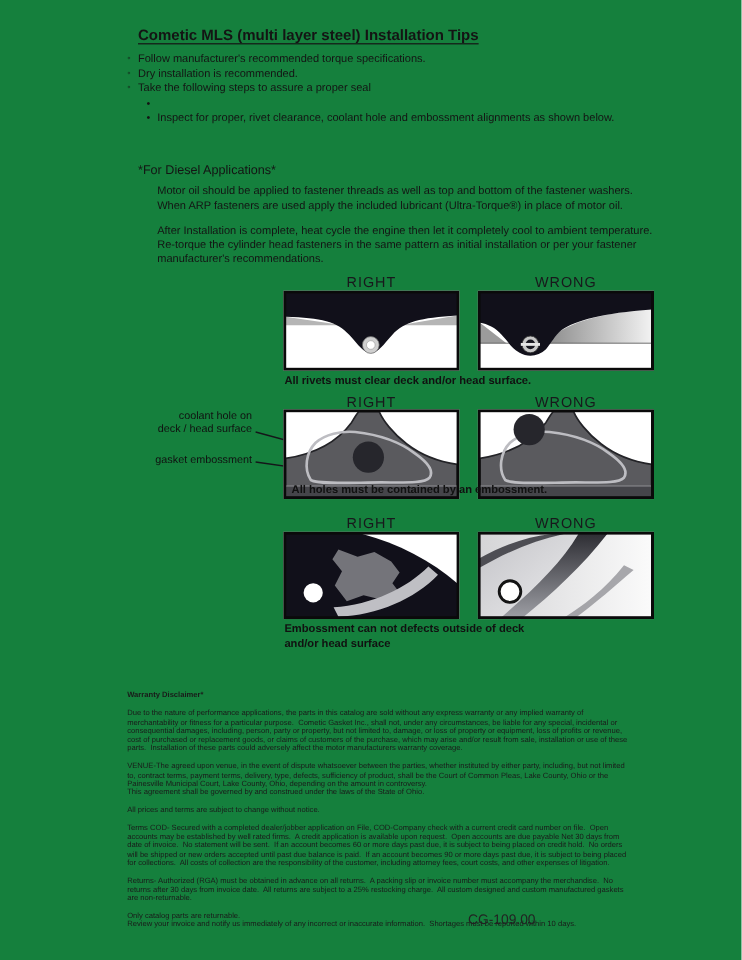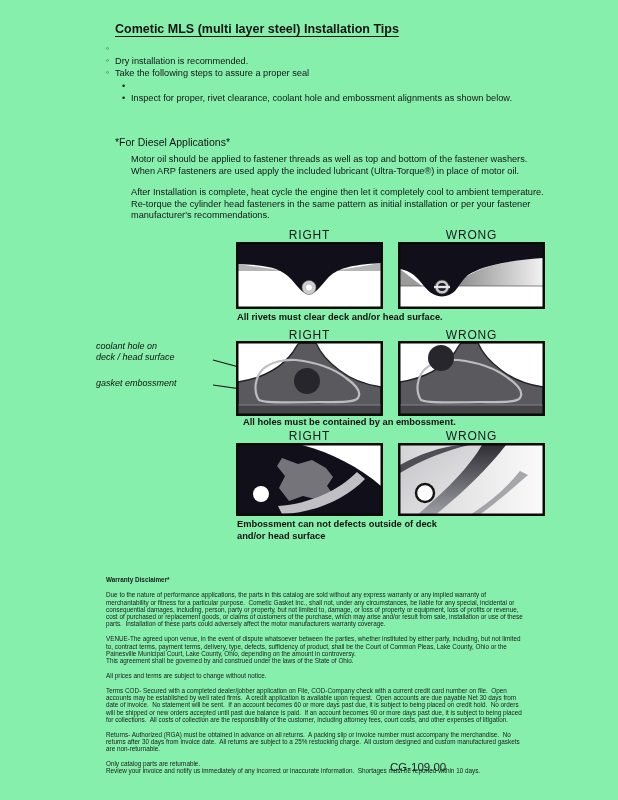--- a/index.html
+++ b/index.html
@@ -1,55 +1,56 @@
 <!DOCTYPE html>
 <html><head>
 <meta charset="utf-8">
 <style>
   html,body{margin:0;padding:0;background:#fff;}
-  .page{position:relative;width:618px;height:800px;background:#86efac;overflow:hidden;
+  .page{position:relative;width:618px;height:800px;background:#15803d;overflow:hidden;
         font-family:"Liberation Sans", sans-serif;color:#141414;}
   .t{white-space:pre-wrap;}
 
   
   .topblock{position:absolute;top:22px;left:106px;width:430px;}
   .title{margin-left:9px;font-size:12.5px;font-weight:bold;
          text-decoration:underline;text-underline-offset:3px;margin-bottom:7px;}
   .bullet{display:flex;font-size:9.2px;line-height:12.2px;}
   .bullet .mk{width:9px;flex:0 0 9px;font-size:8px;line-height:12.2px;text-align:left;}
   .bullet.sub{margin-left:16px;}
   .bullet.sub .mk{font-size:9px;}
   .diesel-h{font-size:10.5px;font-weight:normal;margin-top:32px;margin-left:9px;margin-bottom:6px;}
   .para{font-size:9.2px;line-height:11.6px;margin-left:25px;margin-top:0;margin-bottom:10px;width:421px;}
   .note{font-size:9.2px;margin-left:9px;margin-top:12px;}
 
   
   .dg-h{position:absolute;width:147px;text-align:center;font-size:12px;letter-spacing:.8px;color:#18181c;}
   .panel{position:absolute;width:147px;}
   .panel svg{display:block;width:100%;height:100%;}
   .caption{position:absolute;font-size:9.3px;font-weight:bold;line-height:11.5px;color:#111;}
-  .dlabel{position:absolute;left:96px;width:114px;text-align:left;font-size:9px;line-height:10.5px;color:#111;font-style:italic;}
+  .dlabel{position:absolute;left:96px;width:114px;text-align:right;font-size:9px;line-height:10.5px;color:#111;}
 
   
   .disclaimer{position:absolute;top:576px;left:106px;width:421px;font-size:6.35px;line-height:7.3px;color:#1a1a1a;}
   .disclaimer .dh{font-weight:bold;margin-bottom:8px;}
   .disclaimer p{margin:0 0 7.5px 0;}
   .disclaimer p.tight{margin-bottom:0;}
   .pagenum{position:absolute;left:390px;top:761px;font-size:11.5px;color:#222;}
 </style>
 </head>
 <body>
 
 <div class="page">
 
   <div class="topblock">
     <div class="title t">Cometic MLS (multi layer steel) Installation Tips</div>
 
     <div class="bullet">
       <span class="mk">◦</span>
+      <span class="t">Follow manufacturer's recommended torque specifications.</span>
     </div>
     <div class="bullet">
       <span class="mk">◦</span>
       <span class="t">Dry installation is recommended.</span>
     </div>
     <div class="bullet">
       <span class="mk">◦</span>
       <span class="t">Take the following steps to assure a proper seal</span>
     </div>
     <div class="bullet sub">
@@ -126,21 +127,21 @@
     <svg viewBox="0 0 147 75">
       <rect x="0" y="0" width="147" height="75" fill="#fff"></rect>
       <path d="M2,73 L2,41 C28,37 46,26 57,11 C60,6 62,3 63,2 L80,2 C83,9 91,20 103,29 C116,39 131,44 145,46 L145,73 Z" fill="#5a5a5e" stroke="#232327" stroke-width="1.4"></path>
       <rect x="2" y="64" width="143" height="9" fill="#45454a"></rect>
       <line x1="2" y1="64" x2="145" y2="64" stroke="#909095" stroke-width="0.8"></line>
       <path d="M23,59 C17,50 19,36 27,28 C35,21 48,18 60,19 C78,21 97,27 110,37 C120,44 126,51 122,57 C118,62 100,61 82,61 C60,61 30,63 23,59 Z" fill="none" stroke="#bdbdc2" stroke-width="2.2" stroke-linejoin="round"></path>
       <circle cx="43" cy="17" r="13" fill="#26262c"></circle>
       <rect x="1.25" y="1.25" width="144.5" height="72.5" fill="none" stroke="#0a0a0a" stroke-width="2.5"></rect>
     </svg>
   </div>
-  <div class="caption t" style="left:243px;top:417px;width:290px;">All holes must be contained by an embossment.</div>
+  <div class="caption t" style="left:243px;top:403px;width:290px;">All holes must be contained by an embossment.</div>
 
   <div class="dg-h" style="left:236px;top:429px;">RIGHT</div>
   <div class="dg-h" style="left:398px;top:429px;">WRONG</div>
 
   <div class="panel" style="left:236px;top:443px;height:73px;">
     <svg viewBox="0 0 147 73">
       <rect x="0" y="0" width="147" height="73" fill="#fff"></rect>
       <path d="M2,2 L66,2 C96,10 123,24 145,43 L145,73 L2,73 Z" fill="#11101a"></path>
       <polygon points="46,15 62,21 76,17 90,25 97,34 91,43 97,51 83,57 67,53 53,58 43,45 49,33 41,23" fill="#74747a"></polygon>
       <path d="M42,63 C74,61 103,47 121,29 L129,36 C110,56 78,70 46,71 Z" fill="#bfbfc4"></path>

